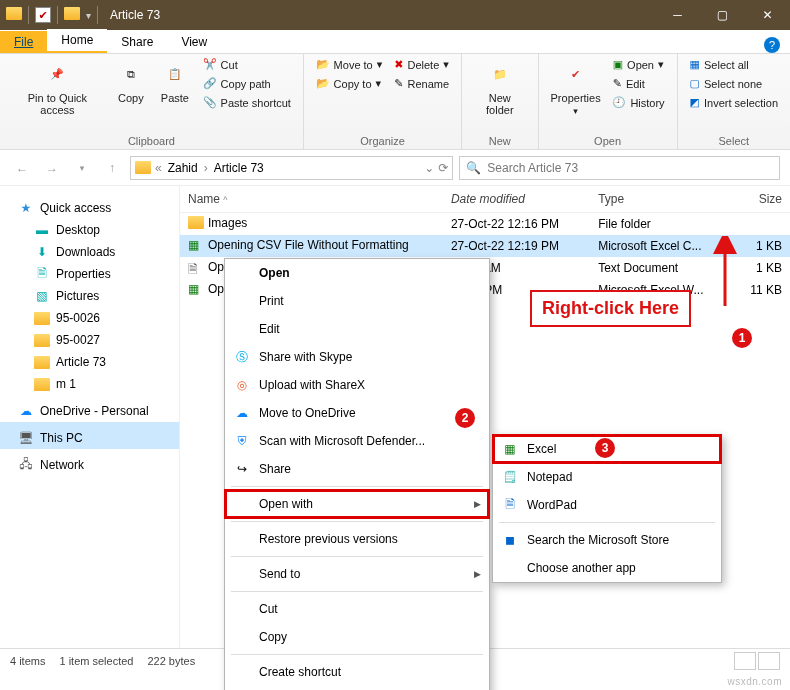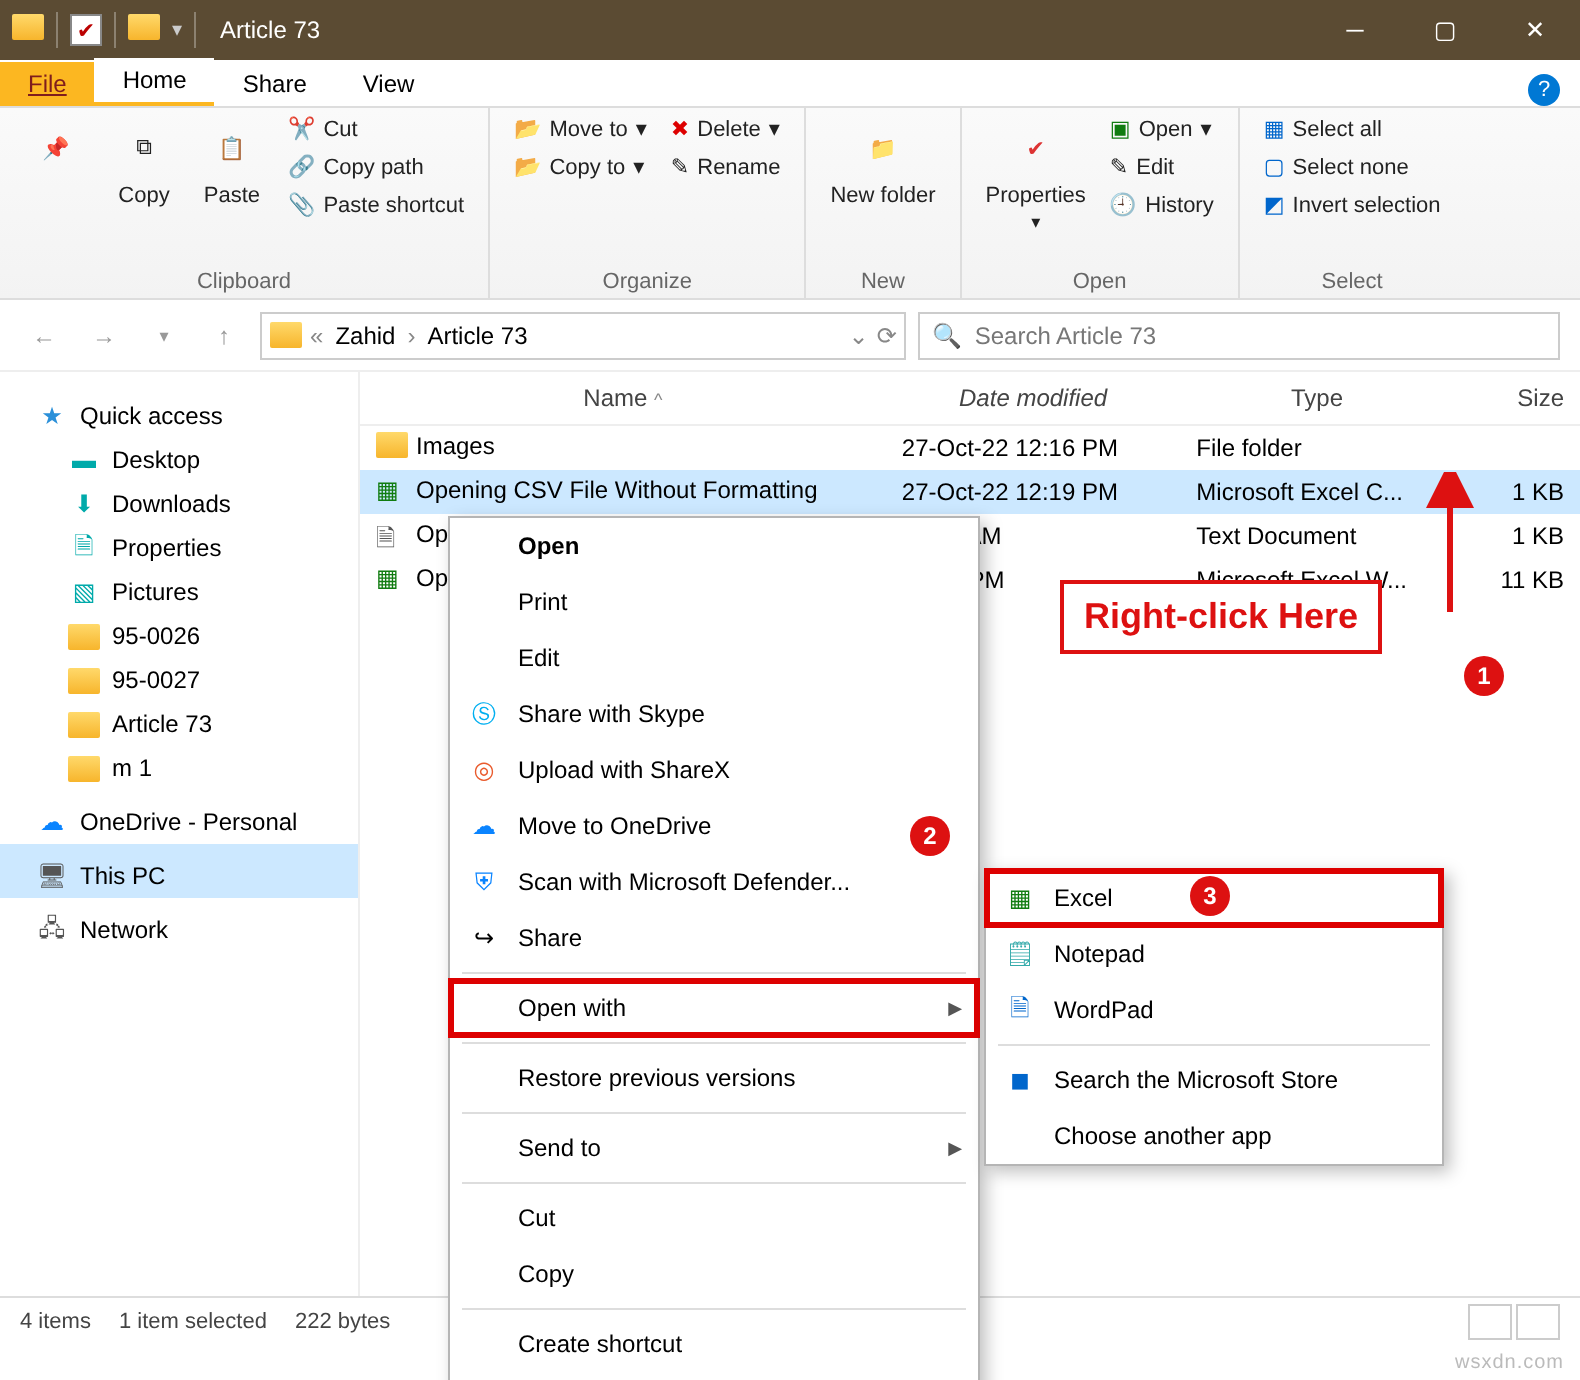--- a/index.html
+++ b/index.html
@@ -10,21 +10,21 @@
 .titlebar .qat { display: flex; align-items: center; gap: 6px; padding: 0 6px; }
 .titlebar .qat .qicon { width: 16px; height: 16px; }
 .titlebar .qat .divider { width: 1px; height: 18px; background: rgba(255,255,255,.3); }
 .titlebar .title { flex: 1; padding-left: 6px; font-size: 12px; }
 .titlebar .wc { display: flex; }
 .titlebar .wc div { width: 45px; height: 30px; display: flex; align-items: center; justify-content: center; }
 
 
 .tabstrip { height: 24px; background: #fff; display: flex; align-items: flex-end; border-bottom: 1px solid #ddd; }
 .tabstrip .tab { padding: 4px 14px; font-size: 12px; cursor: pointer; }
-.tabstrip .tab.file { background: #fcb721; color: #7f1d1d; font-weight: 400; text-decoration: underline; }
+.tabstrip .tab.file { background: #fcb721; color: #0c4a6e; font-weight: 400; text-decoration: underline; }
 .tabstrip .tab.active { border-bottom: 2px solid #fcb721; background:#fff; }
 .tabstrip .help { margin-left: auto; margin-right: 10px; width:16px; height:16px; border-radius:50%; background:#0078d4; color:#fff; display:flex; align-items:center; justify-content:center; font-size:11px; }
 
 
 .ribbon { height: 96px; background: linear-gradient(#fafafa,#f3f3f3); border-bottom: 1px solid #ddd; display:flex; font-size:11px; color:#222; }
 .ribbon .group { border-right: 1px solid #ddd; padding: 2px 10px 0 10px; display:flex; flex-direction:column; position:relative; }
 .ribbon .group .row { display:flex; gap:8px; align-items:flex-start; flex:1; }
 .ribbon .group .label { text-align:center; font-size:11px; color:#666; padding-bottom:2px; }
 .rbtn-big { display:flex; flex-direction:column; align-items:center; gap:2px; padding:2px 2px; cursor:pointer; }
 .rbtn-big .i { width:32px; height:32px; display:flex; align-items:center; justify-content:center; }
@@ -43,21 +43,21 @@
 .main { display:flex; height: 462px; }
 .nav { width: 180px; border-right:1px solid #eee; padding:6px 0; overflow:auto; }
 .nav .item { display:flex; align-items:center; gap:6px; padding:3px 8px 3px 18px; font-size:12px; cursor:pointer; }
 .nav .item.sub { padding-left:34px; }
 .nav .item.sel { background:#cce8ff; }
 .nav .ficon { width:16px; height:16px; display:inline-flex; align-items:center; justify-content:center; }
 .nav .item.hdr { padding-top:8px; }
 
 .files { flex:1; position:relative; font-size:12px; }
 .files table { width:100%; border-collapse:collapse; }
-.files th { text-align:center; font-weight:400; color:#444; padding:6px 8px; border-bottom:1px solid #eee; background:#fff; font-size:12px; }
+.files th { text-align:left; font-weight:400; color:#444; padding:6px 8px; border-bottom:1px solid #eee; background:#fff; font-size:12px; }
 .files td { padding:3px 8px; white-space:nowrap; }
 .files tr.sel td { background:#cce8ff; }
 .files .ico { width:16px; height:16px; display:inline-block; vertical-align:middle; margin-right:4px; }
 
 
 .ctxmenu { position:absolute; background:#fff; border:1px solid #b5b5b5; box-shadow:3px 3px 8px rgba(0,0,0,.25); font-size:12px; }
 .ctxmenu .item { display:flex; align-items:center; gap:8px; padding:5px 24px 5px 8px; cursor:pointer; white-space:nowrap; position:relative; }
 .ctxmenu .item .ci { width:18px; height:18px; display:flex; align-items:center; justify-content:center; }
 .ctxmenu .sep { height:1px; background:#ddd; margin:3px 6px; }
 .ctxmenu .item.sub:after { content:"▶"; position:absolute; right:8px; font-size:9px; color:#555; }
@@ -106,20 +106,21 @@
   <div class="tab">Share</div>
   <div class="tab">View</div>
   <div class="help">?</div>
 </div>
 
 <div class="ribbon">
   <div class="group">
     <div class="row">
       <div class="rbtn-big">
         <div class="i" style="color:#888;">📌</div>
+        <span style="text-align:center;line-height:1.1;">Pin to Quick access</span>
       </div>
       <div class="rbtn-big">
           <div class="i">⧉</div>
           <span>Copy</span>
         </div>
       <div class="rbtn-big">
           <div class="i">📋</div>
           <span>Paste</span>
         </div>
       <div class="vstack">

